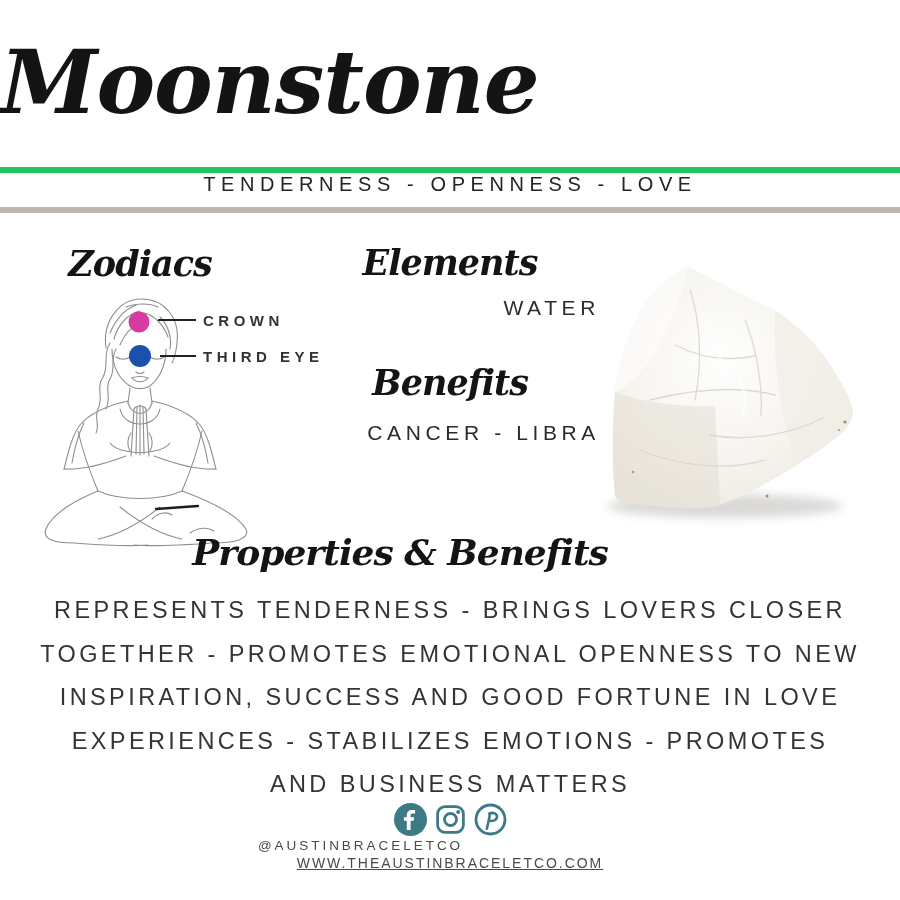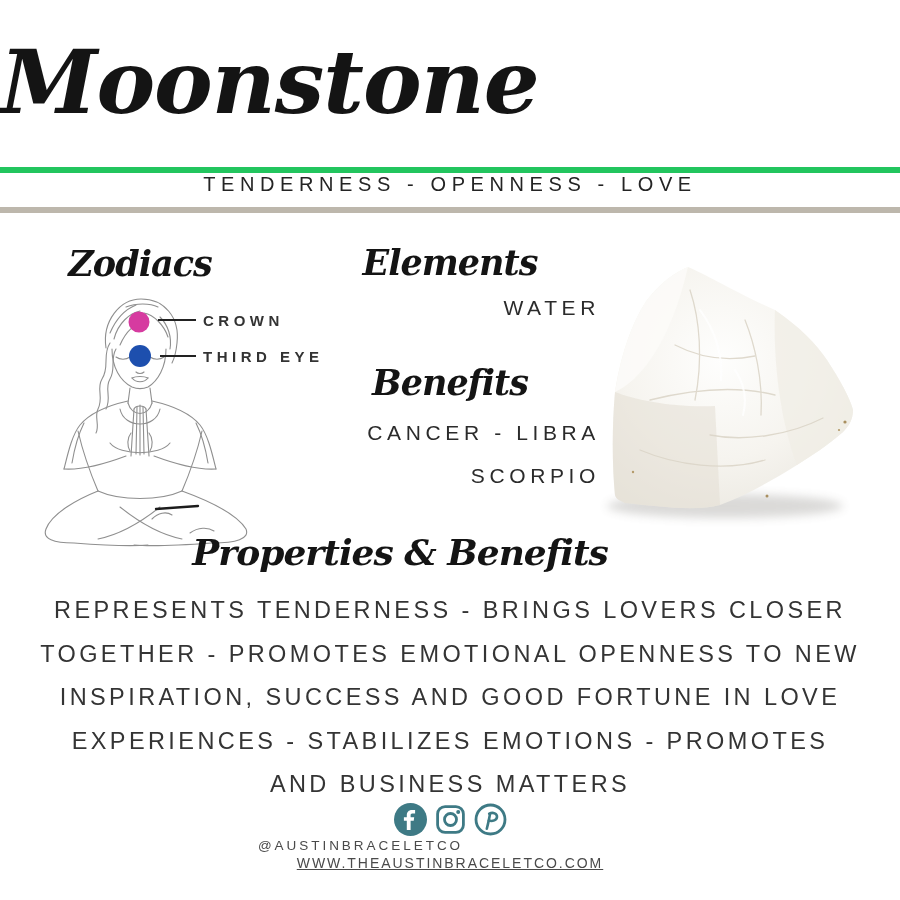--- a/index.html
+++ b/index.html
@@ -122,21 +122,20 @@
   <div class="chakra-line" style="left:158px; top:319px; width:38px;"></div>
   <div class="chakra-line" style="left:160px; top:355px; width:36px;"></div>
   <div class="chakra-label" style="left:203px; top:312px;">CROWN</div>
   <div class="chakra-label" style="left:203px; top:348px;">THIRD EYE</div>
 
   <div class="sec-heading script" style="left:350px; top:242px; width:200px;">Elements</div>
   <div class="caps" style="left:300px; top:296px; width:300px;">WATER</div>
 
   <div class="sec-heading script" style="left:350px; top:362px; width:200px;">Benefits</div>
   <div class="caps" style="left:300px; top:421px; width:300px;">CANCER - LIBRA</div>
-  <div class="caps" style="left:300px; top:464px; width:300px;">SCORPIO</div>
 
   <svg class="rock" width="290" height="285" viewBox="0 0 290 285">
     <defs>
       <radialGradient id="rockGrad" cx="45%" cy="38%" r="75%">
         <stop offset="0%" stop-color="#fefefd"></stop>
         <stop offset="55%" stop-color="#f6f4ef"></stop>
         <stop offset="100%" stop-color="#e9e6de"></stop>
       </radialGradient>
       <filter id="soft" x="-40%" y="-40%" width="180%" height="180%">
         <feGaussianBlur stdDeviation="5"></feGaussianBlur>

